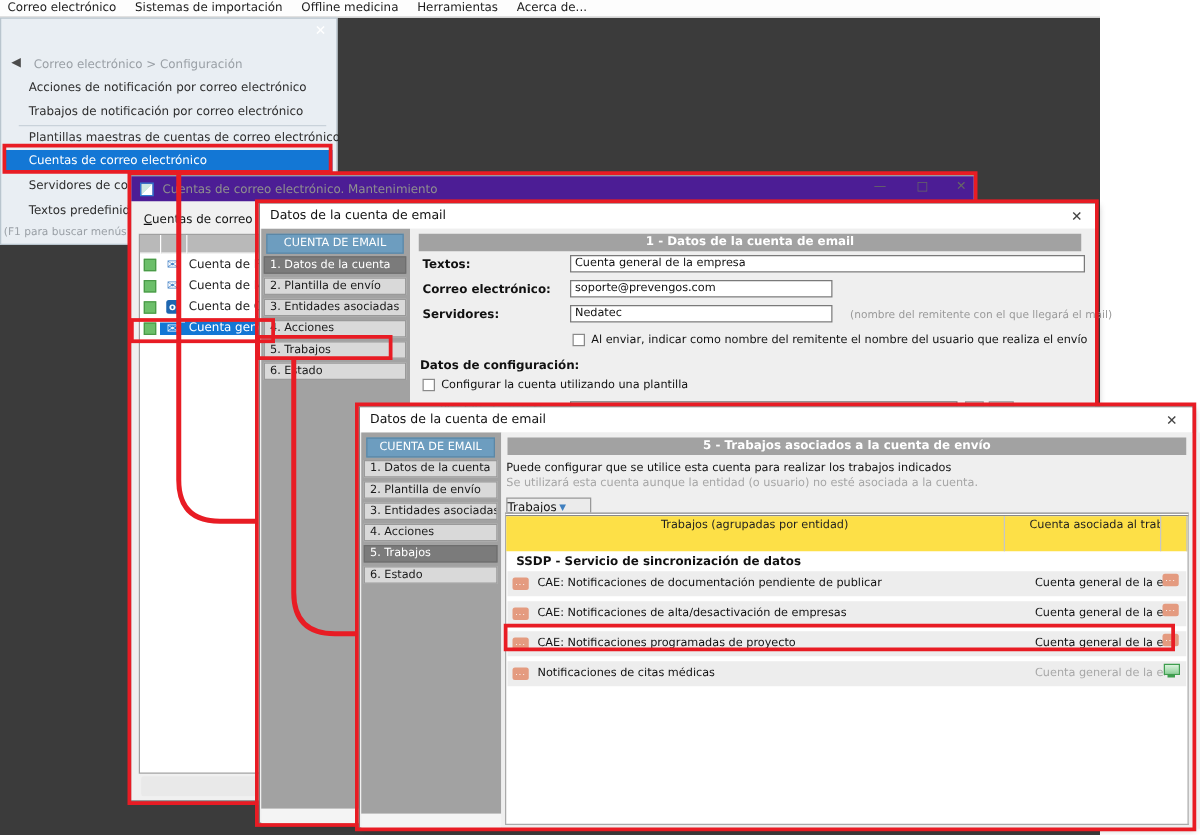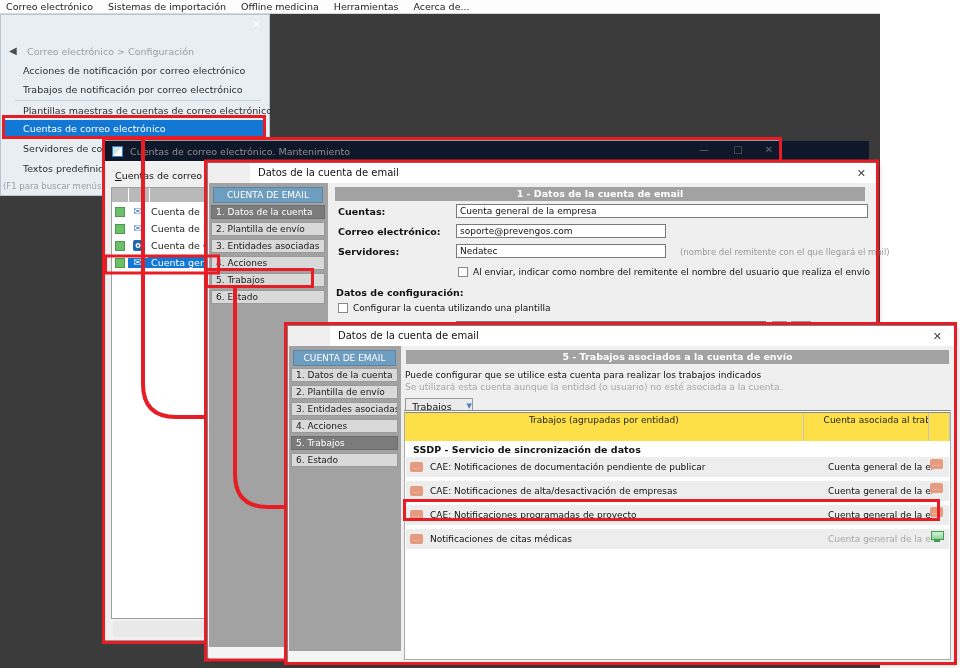--- a/index.html
+++ b/index.html
@@ -24,21 +24,21 @@
   .crumb-text{left:26px;top:31px;color:#9aa0a6;font-size:9.5px;}
   .cfg-item{left:22px;font-size:9.5px;color:#2e2e2e;white-space:nowrap;}
   .cfg-div{left:14px;top:85px;width:246px;height:1px;background:#c9d2da;}
   .cfg-selected{left:3px;top:105px;width:262px;height:18px;background:#1377d5;color:#fff;
                 font-size:9.5px;line-height:18px;padding-left:19px;box-sizing:border-box;white-space:nowrap;}
   .cfg-hint{left:2px;top:166px;font-size:8.5px;color:#9aa0a6;white-space:nowrap;}
 
   
   .maint{left:104px;top:140px;width:676px;height:501px;background:#f0f0f0;border:1px solid #9a9a9a;
          box-sizing:border-box;z-index:10;}
-  .maint-title{left:0;top:0;width:764px;height:20px;background:#0f172a;display:flex;align-items:center;}
+  .maint-title{left:0;top:0;width:674px;height:20px;background:#4c1d95;display:flex;align-items:center;}
   .maint-icon{width:9px;height:9px;margin:0 7px 0 7px;border:1px solid #2e7bd0;
               background:linear-gradient(135deg,#cfe9e2 0 50%,#ffffff 50% 100%);}
   .maint-title-text{font-size:9.5px;color:#8f8f8f;white-space:nowrap;}
   .winbtn{position:absolute;top:3px;color:#666;font-size:10px;width:22px;text-align:center;}
   .toolbar-btn{left:10px;top:26px;height:16px;font-size:9.5px;color:#111;display:flex;align-items:center;gap:5px;}
   .dd-arrow{color:#3f7fbf;font-size:7px;}
   .list{left:6px;top:46px;width:198px;height:432px;background:#fff;border:1px solid #a0a0a0;box-sizing:border-box;}
   .list-hdr{display:flex;height:15px;}
   .list-hdr div{background:#b9b9b9;border-right:1px solid #fff;border-bottom:1px solid #fff;}
   .lh1{width:16px;} .lh2{width:20px;} .lh3{flex:1;}
@@ -51,21 +51,21 @@
   .gsq{width:8px;height:8px;background:#6cbf6a;border:1px solid #4a9a48;}
   .env{font-size:11px;color:#4a86c8;line-height:10px;}
   .lrow.sel .env{color:#e8f1fb;}
   .olk{width:11px;height:11px;background:#1e66b0;border-radius:2px;color:#fff;font-size:8px;
        font-weight:bold;text-align:center;line-height:11px;}
   .maint-status{left:8px;top:480px;width:190px;height:16px;background:#e9e9e9;border-radius:2px;}
 
   
   .dlg{background:#efefef;border:1px solid #7f7f7f;box-sizing:border-box;box-shadow:2px 2px 5px rgba(0,0,0,.25);}
   .dlg-title{left:0;top:0;right:0;height:20px;background:#ffffff;font-size:10px;color:#111;
-             line-height:20px;padding-left:8px;box-sizing:border-box;margin-left:42px;}
+             line-height:20px;padding-left:8px;box-sizing:border-box;}
   .dlg-close{top:4px;color:#444;font-size:11px;}
   .side{background:#a2a2a2;}
   .side-hdr{background:#6d9dbf;border:1px solid #5b87a6;color:#fff;font-size:9px;text-align:center;
             box-sizing:border-box;line-height:14px;}
   .side-btn{position:absolute;height:14px;background:#d9d9d9;border:1px solid #9a9a9a;box-sizing:border-box;
             font-size:9px;color:#1a1a1a;line-height:12px;padding-left:4px;white-space:nowrap;overflow:hidden;}
   .side-btn.on{background:#7b7b7b;color:#fff;border-color:#6e6e6e;}
   .side-foot{background:#f4f4f4;}
   .panel-hdr{position:absolute;background:#a2a2a2;color:#fff;font-weight:bold;font-size:9.5px;
              text-align:center;line-height:14px;height:14px;}
@@ -91,21 +91,21 @@
   
   .dlg2{left:287px;top:325px;width:668px;height:338px;z-index:30;}
   .dlg2 .side{left:1px;top:20px;width:112px;height:305px;}
   .dlg2 .side-hdr{left:5px;top:24px;width:103px;height:16px;}
   .dlg2 .side-foot{left:1px;top:325px;width:112px;height:12px;}
   .dlg2 .panel{left:113px;top:20px;width:554px;height:317px;background:#efefef;padding-left:16px;}
   .desc1{left:4px;top:24px;font-size:9px;color:#111;white-space:nowrap;}
   .desc2{left:4px;top:36px;font-size:9px;color:#a6a6a6;white-space:nowrap;}
   .tb-btn{left:4px;top:52px;width:68px;height:16px;background:#ebebeb;border:1px solid #999;
           box-sizing:border-box;font-size:9.5px;color:#111;display:flex;align-items:center;
-          justify-content:flex-end;gap:15px;}
+          justify-content:flex-start;gap:2px;}
   .jobs-table{left:3px;top:64px;width:547px;height:250px;background:#fff;border:1px solid #aaa;
               border-top:3px double #888;box-sizing:border-box;}
   .jt-hdr{display:flex;height:28px;background:#fde047;gap:20px;}
   .jt-hdr div{font-size:9px;color:#1f1f1f;text-align:center;line-height:15px;border-right:1px solid #c6c6c6;
               white-space:nowrap;overflow:hidden;}
   .jh1{width:419px;} .jh2{width:110px;} .jh3{flex:1;}
   .jt-group{height:16px;font-size:9.5px;font-weight:bold;color:#111;padding-left:8px;line-height:17px;white-space:nowrap;}
   .jrow{position:relative;display:flex;align-items:center;height:20px;margin:0 1px 4px 1px;background:#ededed;}
   .chip{width:13px;height:10px;background:#e49b80;border-radius:2px;color:#fff;font-size:6px;
         line-height:9px;text-align:center;letter-spacing:1px;flex:0 0 13px;}
@@ -222,21 +222,21 @@
     <div class="abs side-hdr">CUENTA DE EMAIL</div>
     <div class="side-btn on" style="left:3px;top:42px;width:114px">1. Datos de la cuenta</div>
     <div class="side-btn" style="left:3px;top:59px;width:114px">2. Plantilla de envío</div>
     <div class="side-btn" style="left:3px;top:76px;width:114px">3. Entidades asociadas</div>
     <div class="side-btn" style="left:3px;top:93px;width:114px">4. Acciones</div>
     <div class="side-btn" style="left:3px;top:110px;width:114px">5. Trabajos</div>
     <div class="side-btn" style="left:3px;top:127px;width:114px">6. Estado</div>
     <div class="abs side-foot"></div>
     <div class="abs panel">
       <div class="panel-hdr" style="left:7px;top:4px;width:530px">1 - Datos de la cuenta de email</div>
-      <div class="flabel" style="left:10px;top:23px">Cuentas:</div>
+      <div class="flabel" style="left:10px;top:23px">Textos:</div>
       <input class="tinput" style="left: 128px; top: 21px; width: 412px;" value="Cuenta general de la empresa">
       <div class="flabel" style="left:10px;top:43px">Correo electrónico:</div>
       <input class="tinput" style="left: 128px; top: 41px; width: 210px;" value="soporte@prevengos.com">
       <div class="flabel" style="left:10px;top:63px">Servidores:</div>
       <input class="tinput" style="left: 128px; top: 61px; width: 210px;" value="Nedatec">
       <div class="fnote" style="left:352px;top:64px">(nombre del remitente con el que llegará el mail)</div>
       <div class="cbx" style="left:130px;top:84px"></div>
       <div class="cblab" style="left:145px;top:84px">Al enviar, indicar como nombre del remitente el nombre del usuario que realiza el envío</div>
       <div class="flabel" style="left:8px;top:104px">Datos de configuración:</div>
       <div class="cbx" style="left:10px;top:120px"></div>

